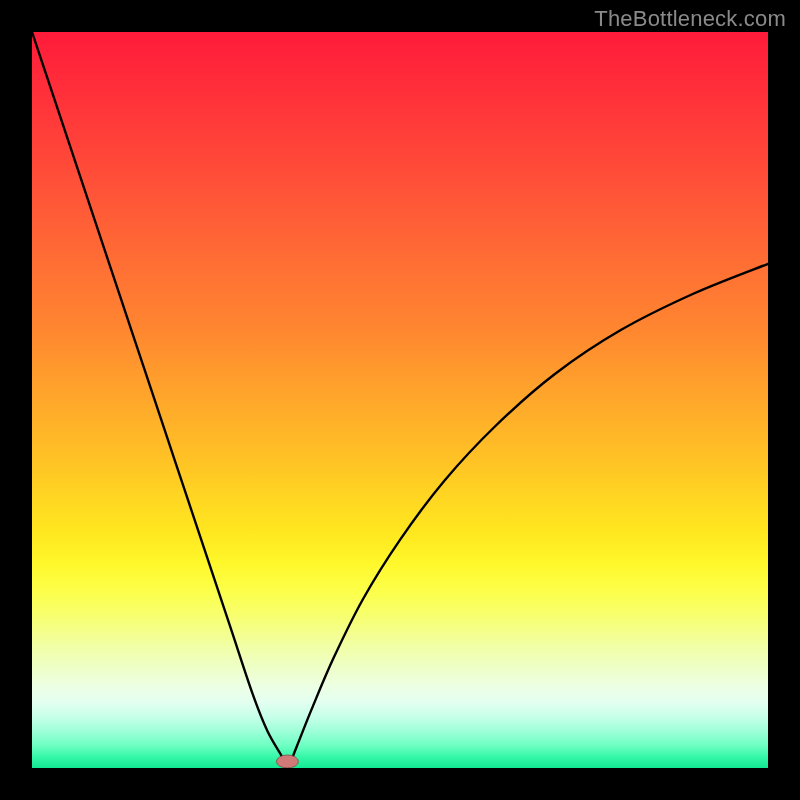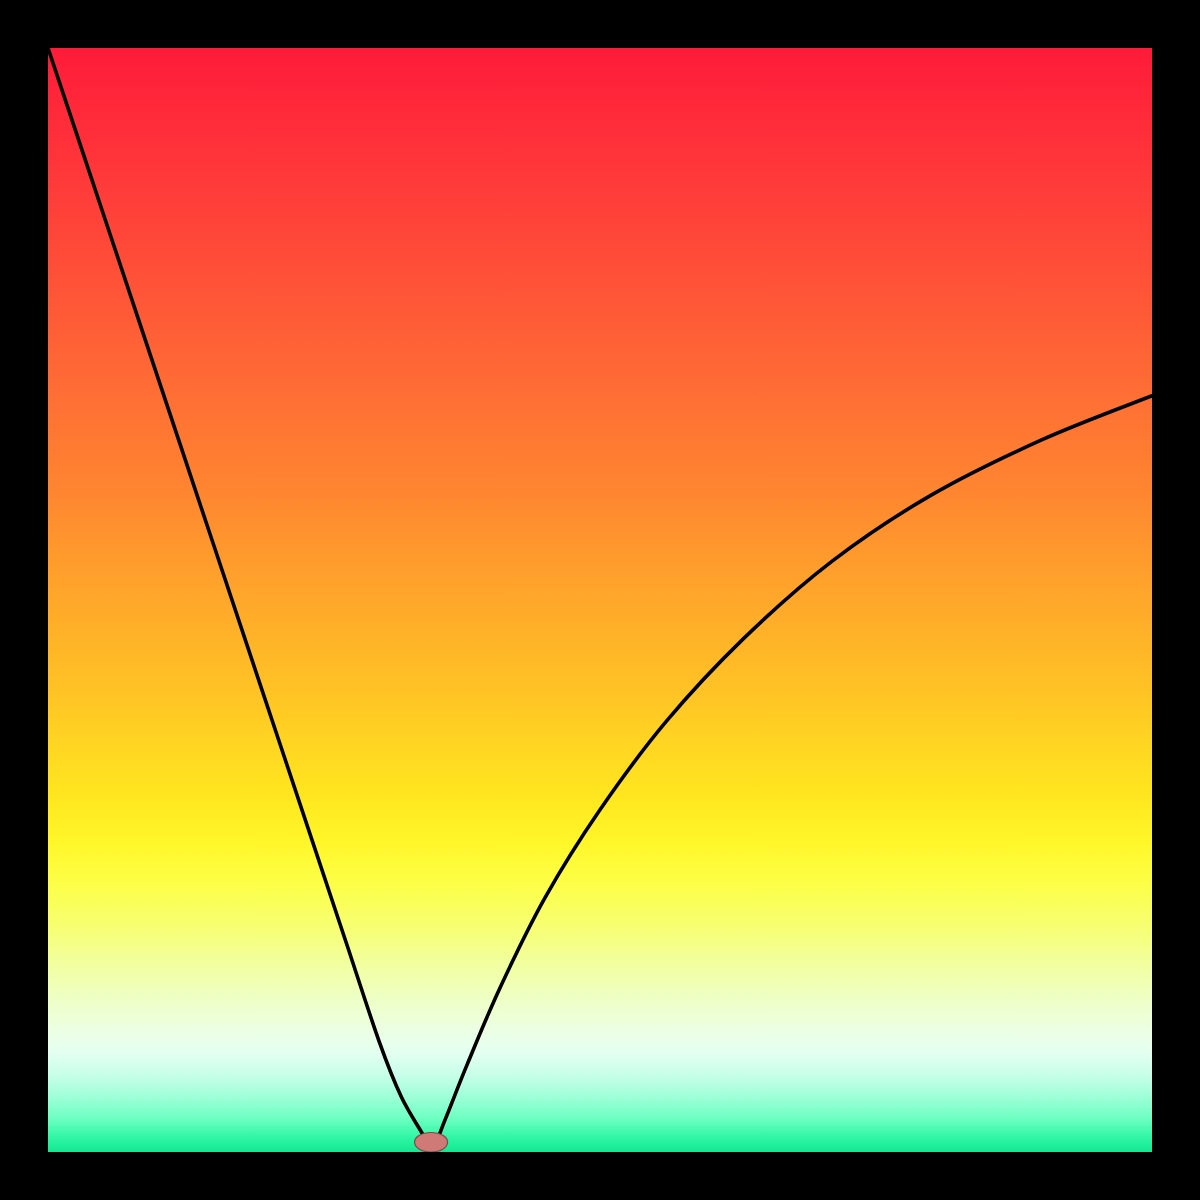--- a/index.html
+++ b/index.html
@@ -91,13 +91,14 @@
 
   <div class="plot-area">
     <div class="gradient"></div>
 
     <svg class="curve-svg" viewBox="0 0 736 736" preserveAspectRatio="none">
       <path id="curve-path" class="curve-path" d="M 0.00 0.00 C 3.68 11.04 14.72 44.16 22.08 66.24 C 29.44 88.32 36.80 110.40 44.16 132.48 C 51.52 154.56 58.88 176.64 66.24 198.72 C 73.60 220.80 80.96 242.88 88.32 264.96 C 95.68 287.04 103.04 309.12 110.40 331.20 C 117.76 353.28 125.12 375.36 132.48 397.44 C 139.84 419.52 147.20 441.60 154.56 463.68 C 161.92 485.76 169.28 507.84 176.64 529.92 C 184.00 552.00 191.36 574.08 198.72 596.16 C 206.08 618.24 214.67 645.23 220.80 662.40 C 226.93 679.57 230.61 688.77 235.52 699.20 C 240.43 709.63 246.93 718.83 250.24 724.96 C 253.55 731.09 252.94 737.84 255.39 736.00 C 257.85 734.16 260.91 723.73 264.96 713.92 C 269.01 704.11 273.55 691.84 279.68 677.12 C 285.81 662.40 293.17 644.00 301.76 625.60 C 310.35 607.20 320.16 586.35 331.20 566.72 C 342.24 547.09 354.51 527.47 368.00 507.84 C 381.49 488.21 396.21 467.97 412.16 448.96 C 428.11 429.95 445.28 411.55 463.68 393.76 C 482.08 375.97 501.71 358.19 522.56 342.24 C 543.41 326.29 565.49 311.57 588.80 298.08 C 612.11 284.59 637.87 272.32 662.40 261.28 C 686.93 250.24 723.73 236.75 736.00 231.84"></path>
       <ellipse id="min-marker" class="minimum-marker" cx="255.39" cy="729.50" rx="11" ry="6.5"></ellipse>
     </svg>
   </div>
 
+  <div class="watermark">TheBottleneck.com</div>
 </div>
 
 </body></html>

